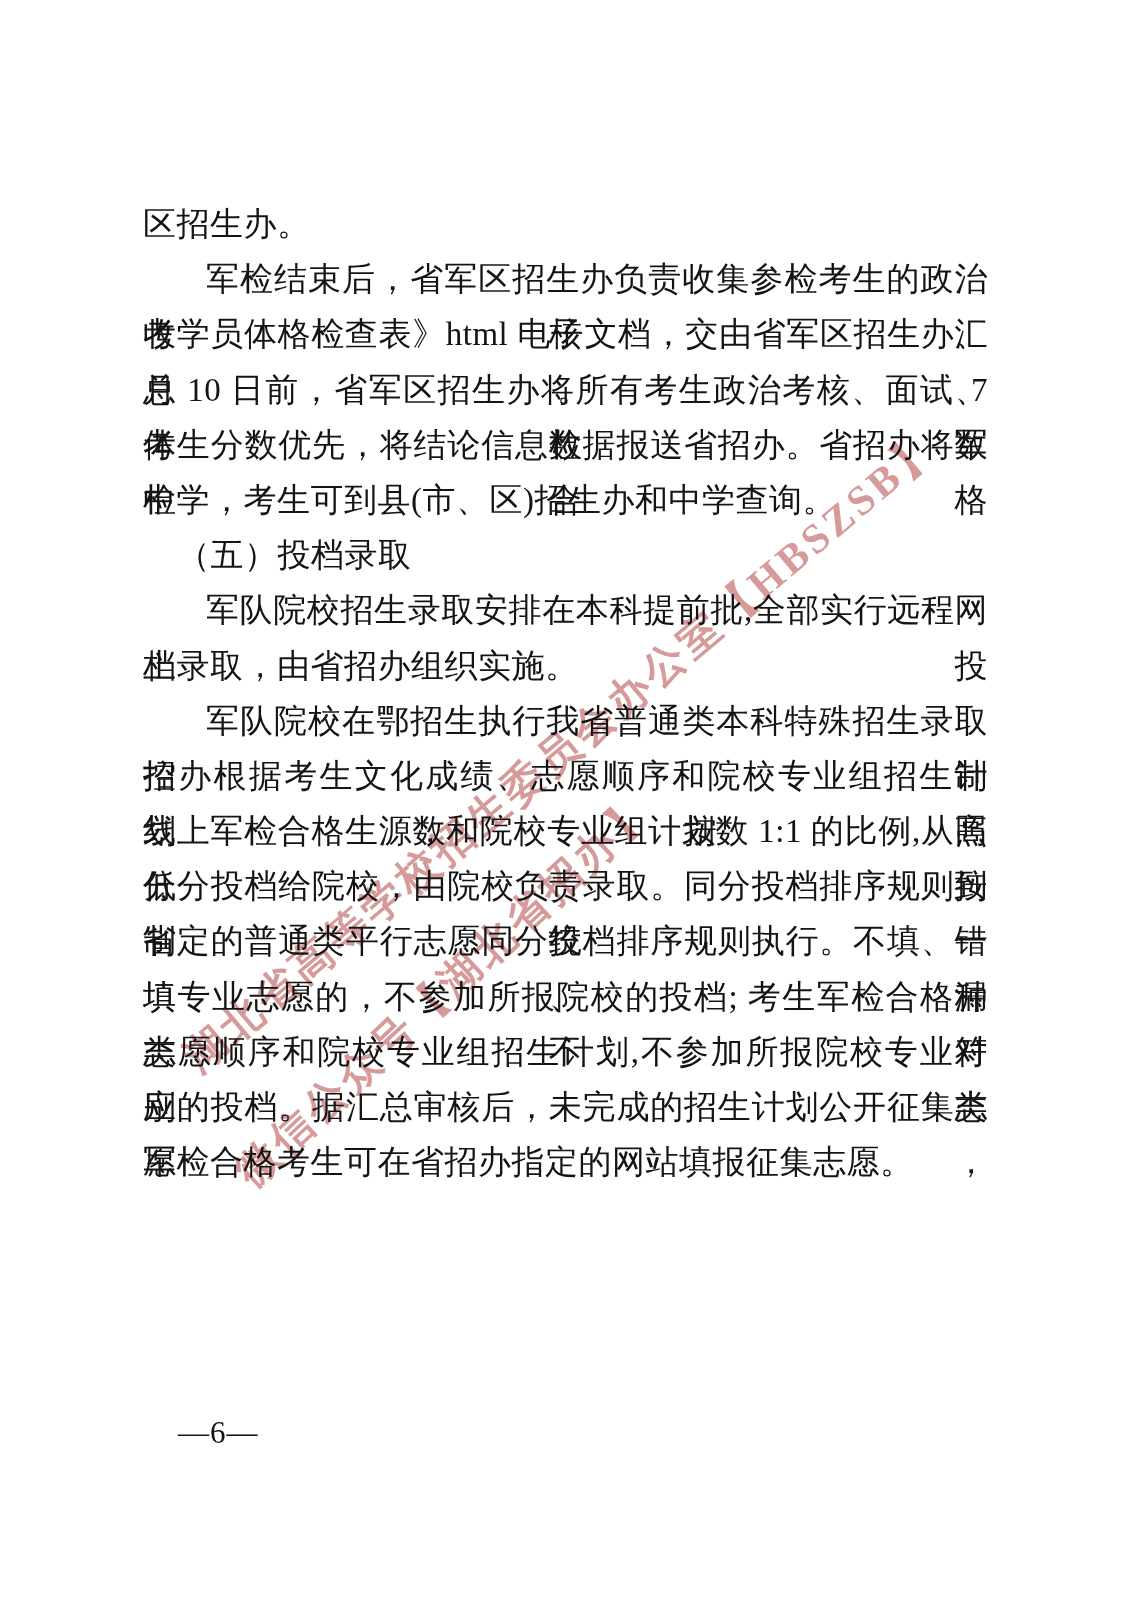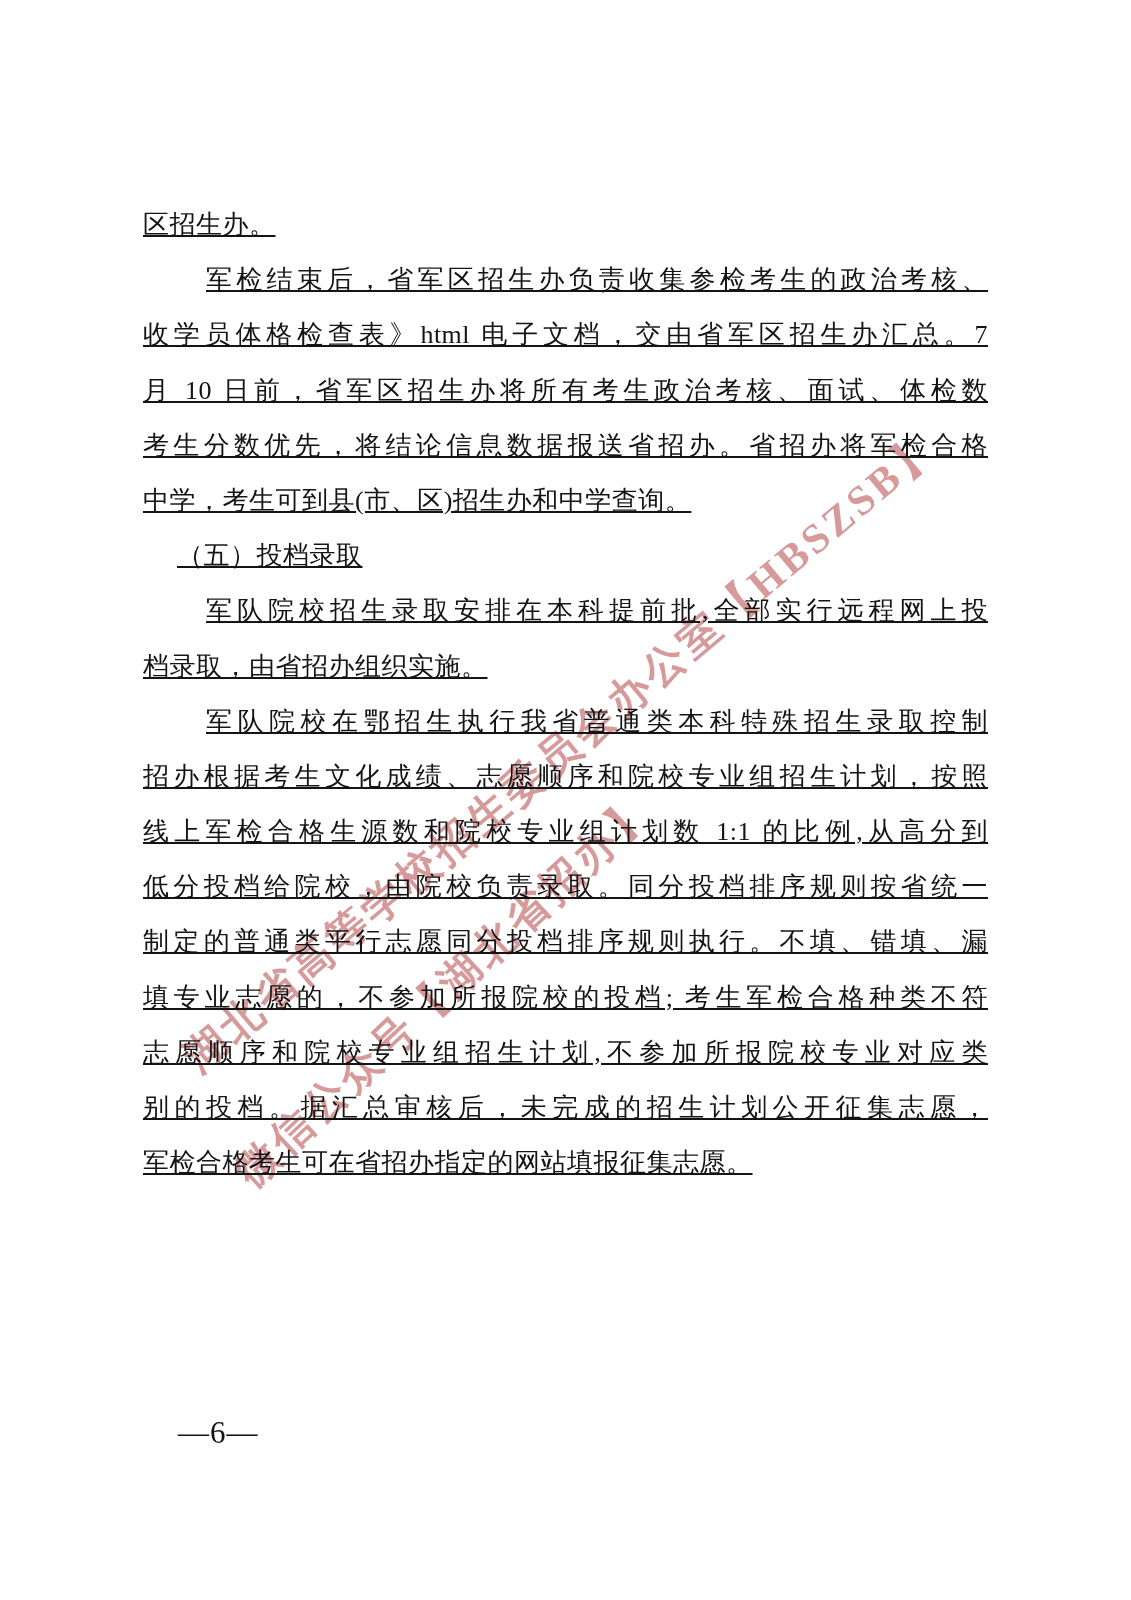--- a/index.html
+++ b/index.html
@@ -5,23 +5,22 @@
   html,body{margin:0;padding:0;}
   body{
     width:1131px;height:1600px;background:#ffffff;position:relative;
     font-family:"Liberation Serif","DejaVu Serif",serif;
     overflow:hidden;
   }
   .page{position:absolute;left:0;top:0;width:1131px;height:1600px;background:#fff;overflow:hidden;}
   
   .content{position:absolute;left:143px;top:197px;width:845px;z-index:2;}
   .line{
-    height:55.2px;line-height:55.2px;font-size:26px;color:#141414;
+    height:55.2px;line-height:55.2px;font-size:33px;color:#141414;
     letter-spacing:0.5px;
-    text-decoration:underline;
   }
   .line.j{text-align:justify;text-align-last:justify;}
   .line.ind1{text-indent:34px;}
   .line.ind2{text-indent:63px;}
   .page-number{
     position:absolute;left:178px;top:1405px;height:55px;line-height:55px;
     font-size:31px;color:#141414;letter-spacing:1px;z-index:2;
   }
   
   .wm{

